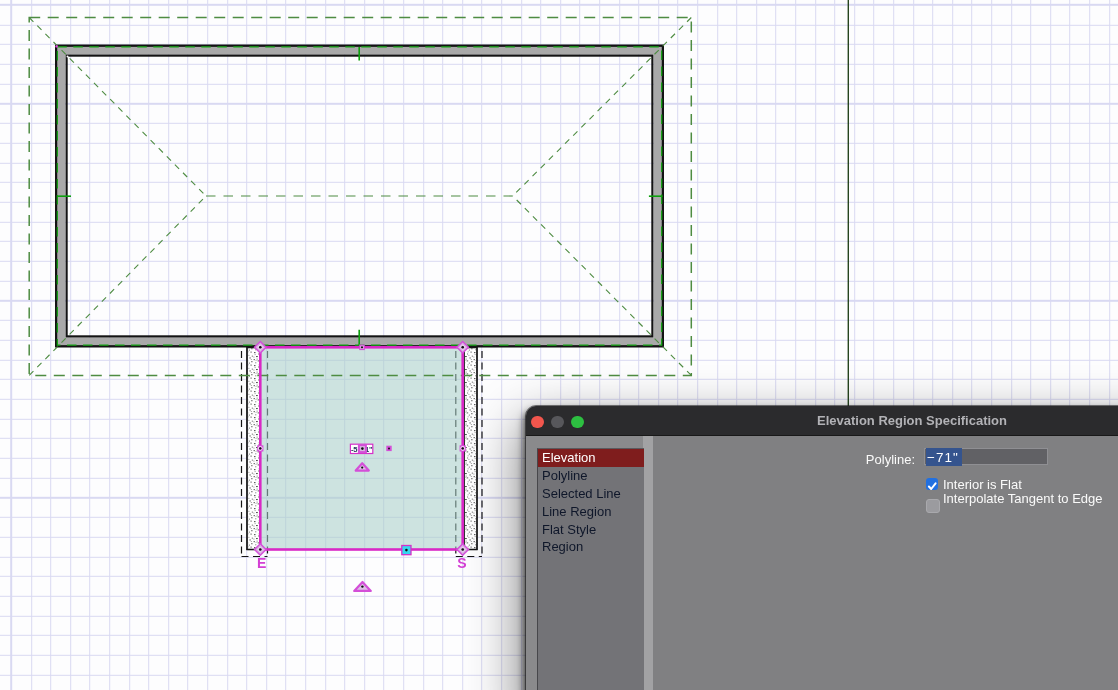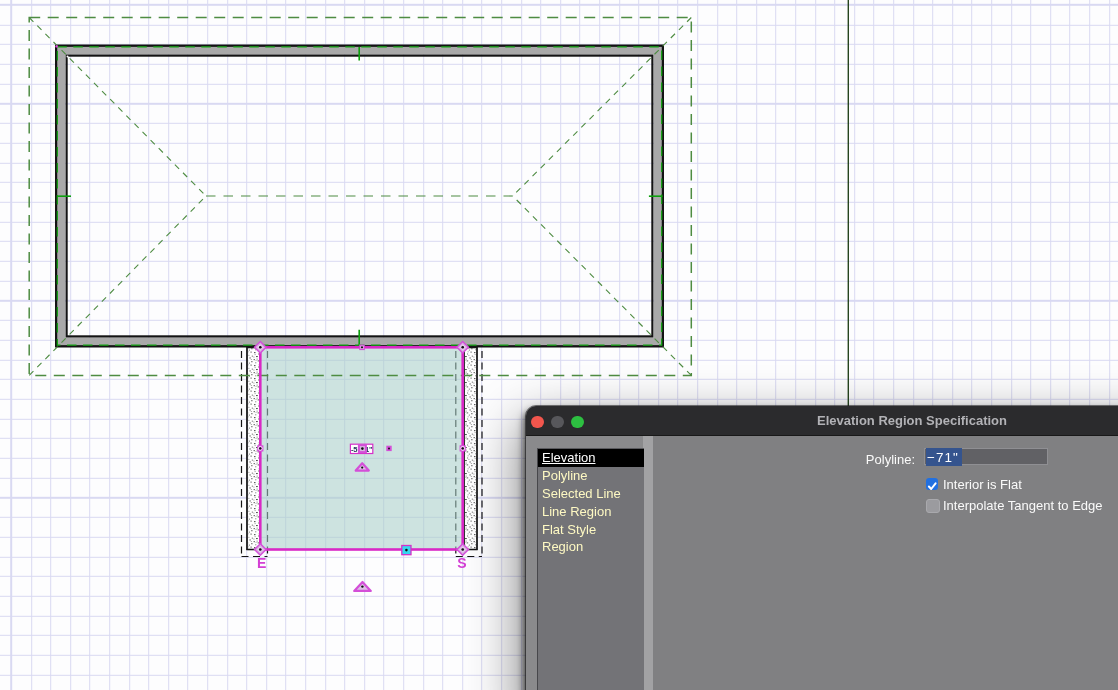--- a/index.html
+++ b/index.html
@@ -21,35 +21,35 @@
   .tl{position:absolute;top:9.5px;width:12.4px;height:12.4px;border-radius:50%;}
   #tl1{left:31.5px;background:#f2564d;}
   #tl2{left:51.3px;background:#57575b;}
   #tl3{left:71.5px;background:#2dbf41;}
   #dtitle{position:absolute;left:0;top:0;width:100%;height:30px;line-height:30px;
        text-align:center;font-size:13px;font-weight:bold;color:#b2b2b6;}
   #splitter{position:absolute;left:117px;top:30px;width:10px;bottom:0;background:#a2a2a4;}
   #mainpane{position:absolute;left:127px;top:30px;right:0;bottom:0;background:#808082;}
   #list{position:absolute;left:11px;top:42px;width:106px;bottom:0;background:#737377;
        border-left:1.5px solid #47474b;border-top:1px solid #5a5a5e;}
-  .row{height:17.9px;line-height:17.9px;font-size:13px;color:#fef9c3;padding-left:4px;
+  .row{height:17.9px;line-height:17.9px;font-size:13px;color:#0f172a;padding-left:4px;
        white-space:nowrap;}
-  .row.sel{background:#000000;color:#fff;text-decoration:underline;}
+  .row.sel{background:#7f1d1d;color:#fff;}
   #elabel{position:absolute;left:240px;width:149px;top:44.6px;height:17px;line-height:17px;
        text-align:right;font-size:13px;color:#fafafa;}
   #einput{position:absolute;left:397.5px;top:42.4px;width:120.5px;height:15px;
        background:#616165;border:1px solid #8f8f93;font-size:13.5px;color:#fff;
        line-height:15px;padding-left:1.5px;}
   #einput .hl{background:#35548e;padding:1.5px 3px 1.5px 1px;letter-spacing:1px;}
   .cb{position:absolute;width:12.4px;height:12.4px;border-radius:3px;}
   #cb1{left:399.5px;top:72.1px;background:#2270e0;}
   #cb2{left:399.5px;top:92.9px;background:#9b9b9f;border:0.5px solid #a9a9ad;}
   .cblab{position:absolute;font-size:13px;color:#fafafa;height:14px;line-height:14px;}
   #cblab1{left:417px;top:71.6px;}
-  #cblab2{left:417px;top:93px;}
+  #cblab2{left:417px;top:86px;}
 </style>
 </head>
 <body>
 <div id="canvas"></div>
 <svg id="plan" width="1118" height="690" viewBox="0 0 1118 690">
   <defs>
     <pattern id="spk" width="11" height="13" patternUnits="userSpaceOnUse">
       <rect x="1" y="1" width="1.5" height="1.2" fill="#5e5e5e"></rect>
       <rect x="5" y="2.5" width="1.1" height="1" fill="#787878"></rect>
       <rect x="8.4" y="0.6" width="1.4" height="1" fill="#676767"></rect>

